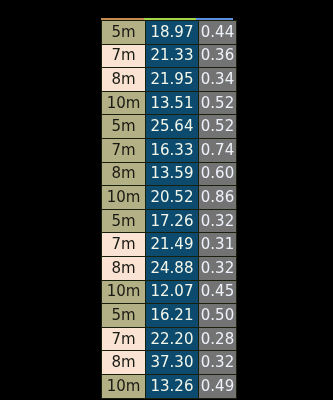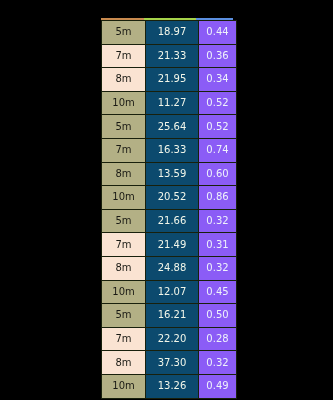--- a/index.html
+++ b/index.html
@@ -30,42 +30,42 @@
     border-collapse: collapse;
     table-layout: fixed;
     width: 132px;
     height: 362px;
   }
   table.data-table td {
     padding: 0;
     margin: 0;
     text-align: center;
     vertical-align: middle;
-    font-size: 10px;
+    font-size: 15px;
     line-height: 1;
     border: 1px solid #18200c;
     height: 22.6px;
     overflow: hidden;
     white-space: nowrap;
   }
   td.col-label {
     width: 43px;
     color: #1a1a14;
     font-size: 10px;
   }
   td.col-label.tone-a { background: #b3b085; }
   td.col-label.tone-b { background: #fae3d2; }
   td.col-green {
     width: 52px;
     background: #0c4a6e;
     color: #f2f7ea;
   }
   td.col-blue {
     width: 37px;
-    background: #8b5cf6;
+    background: #737373;
     color: #eef2fb;
   }
   
   .top-rule {
     position: absolute;
     left: 101px;
     top: 18px;
     width: 132px;
     height: 2px;
   }
@@ -106,21 +106,21 @@
             <td class="col-green">21.33</td>
             <td class="col-blue">0.36</td>
           </tr>
           <tr>
             <td class="col-label tone-b">8m</td>
             <td class="col-green">21.95</td>
             <td class="col-blue">0.34</td>
           </tr>
           <tr>
             <td class="col-label tone-a">10m</td>
-            <td class="col-green">11.27</td>
+            <td class="col-green">13.51</td>
             <td class="col-blue">0.52</td>
           </tr>
           <tr>
             <td class="col-label tone-a">5m</td>
             <td class="col-green">25.64</td>
             <td class="col-blue">0.52</td>
           </tr>
           <tr>
             <td class="col-label tone-a">7m</td>
             <td class="col-green">16.33</td>
@@ -131,21 +131,21 @@
             <td class="col-green">13.59</td>
             <td class="col-blue">0.60</td>
           </tr>
           <tr>
             <td class="col-label tone-a">10m</td>
             <td class="col-green">20.52</td>
             <td class="col-blue">0.86</td>
           </tr>
           <tr>
             <td class="col-label tone-a">5m</td>
-            <td class="col-green">21.66</td>
+            <td class="col-green">17.26</td>
             <td class="col-blue">0.32</td>
           </tr>
           <tr>
             <td class="col-label tone-b">7m</td>
             <td class="col-green">21.49</td>
             <td class="col-blue">0.31</td>
           </tr>
           <tr>
             <td class="col-label tone-b">8m</td>
             <td class="col-green">24.88</td>

